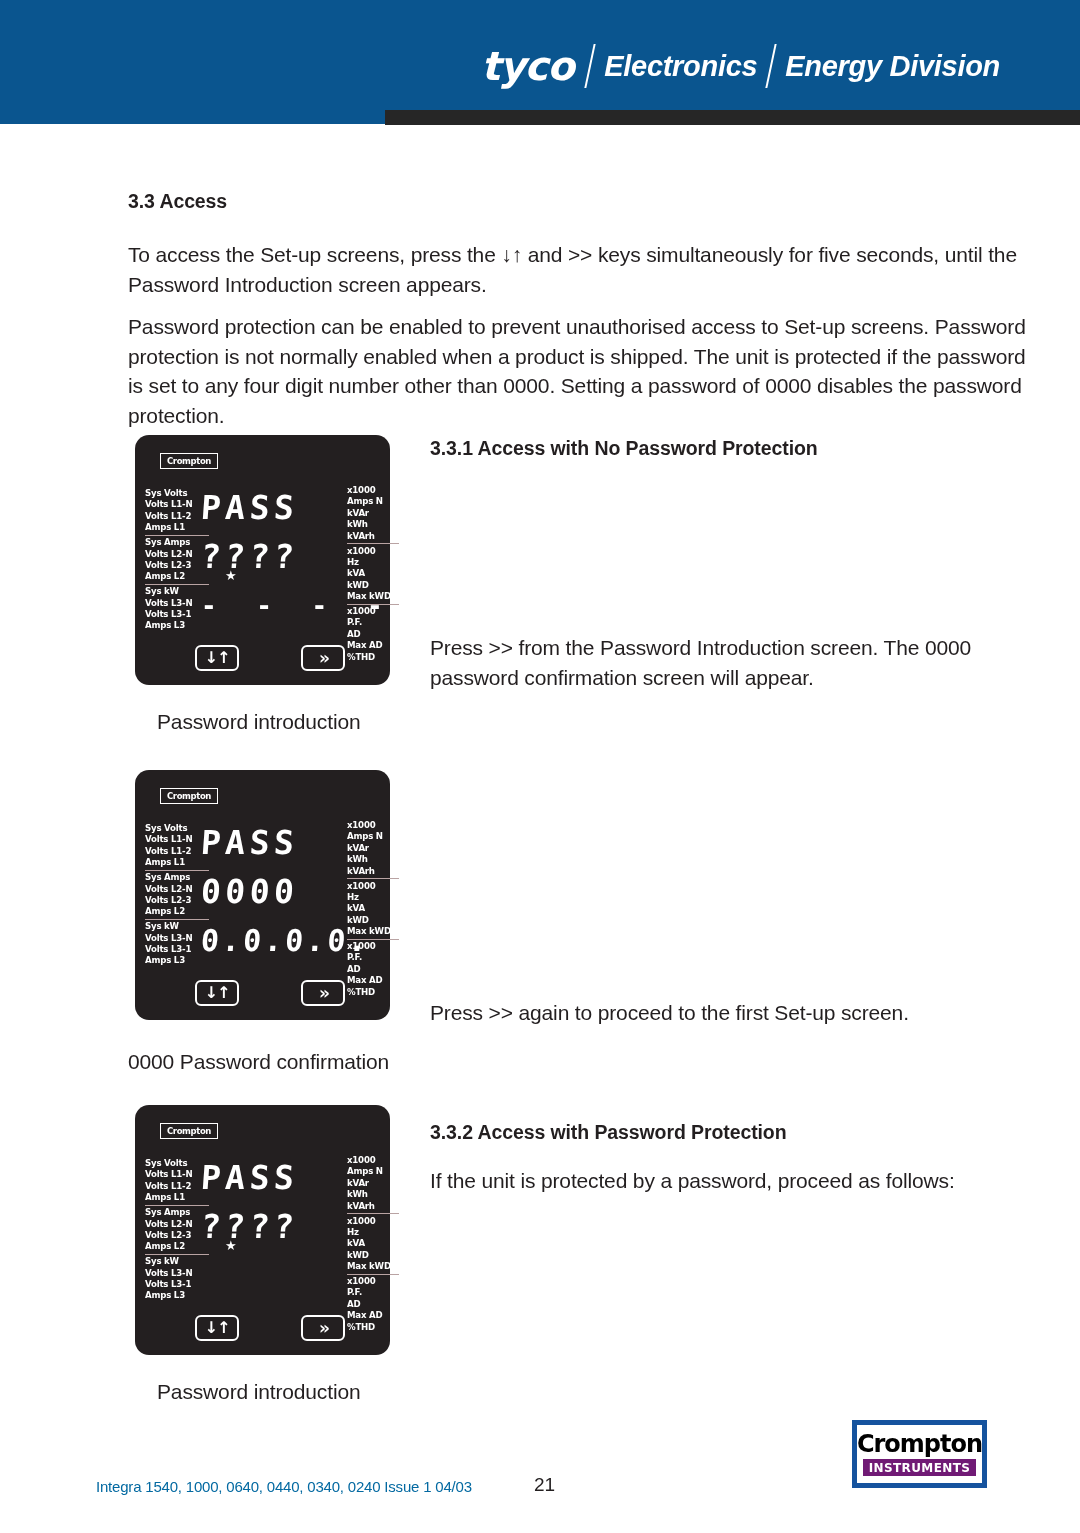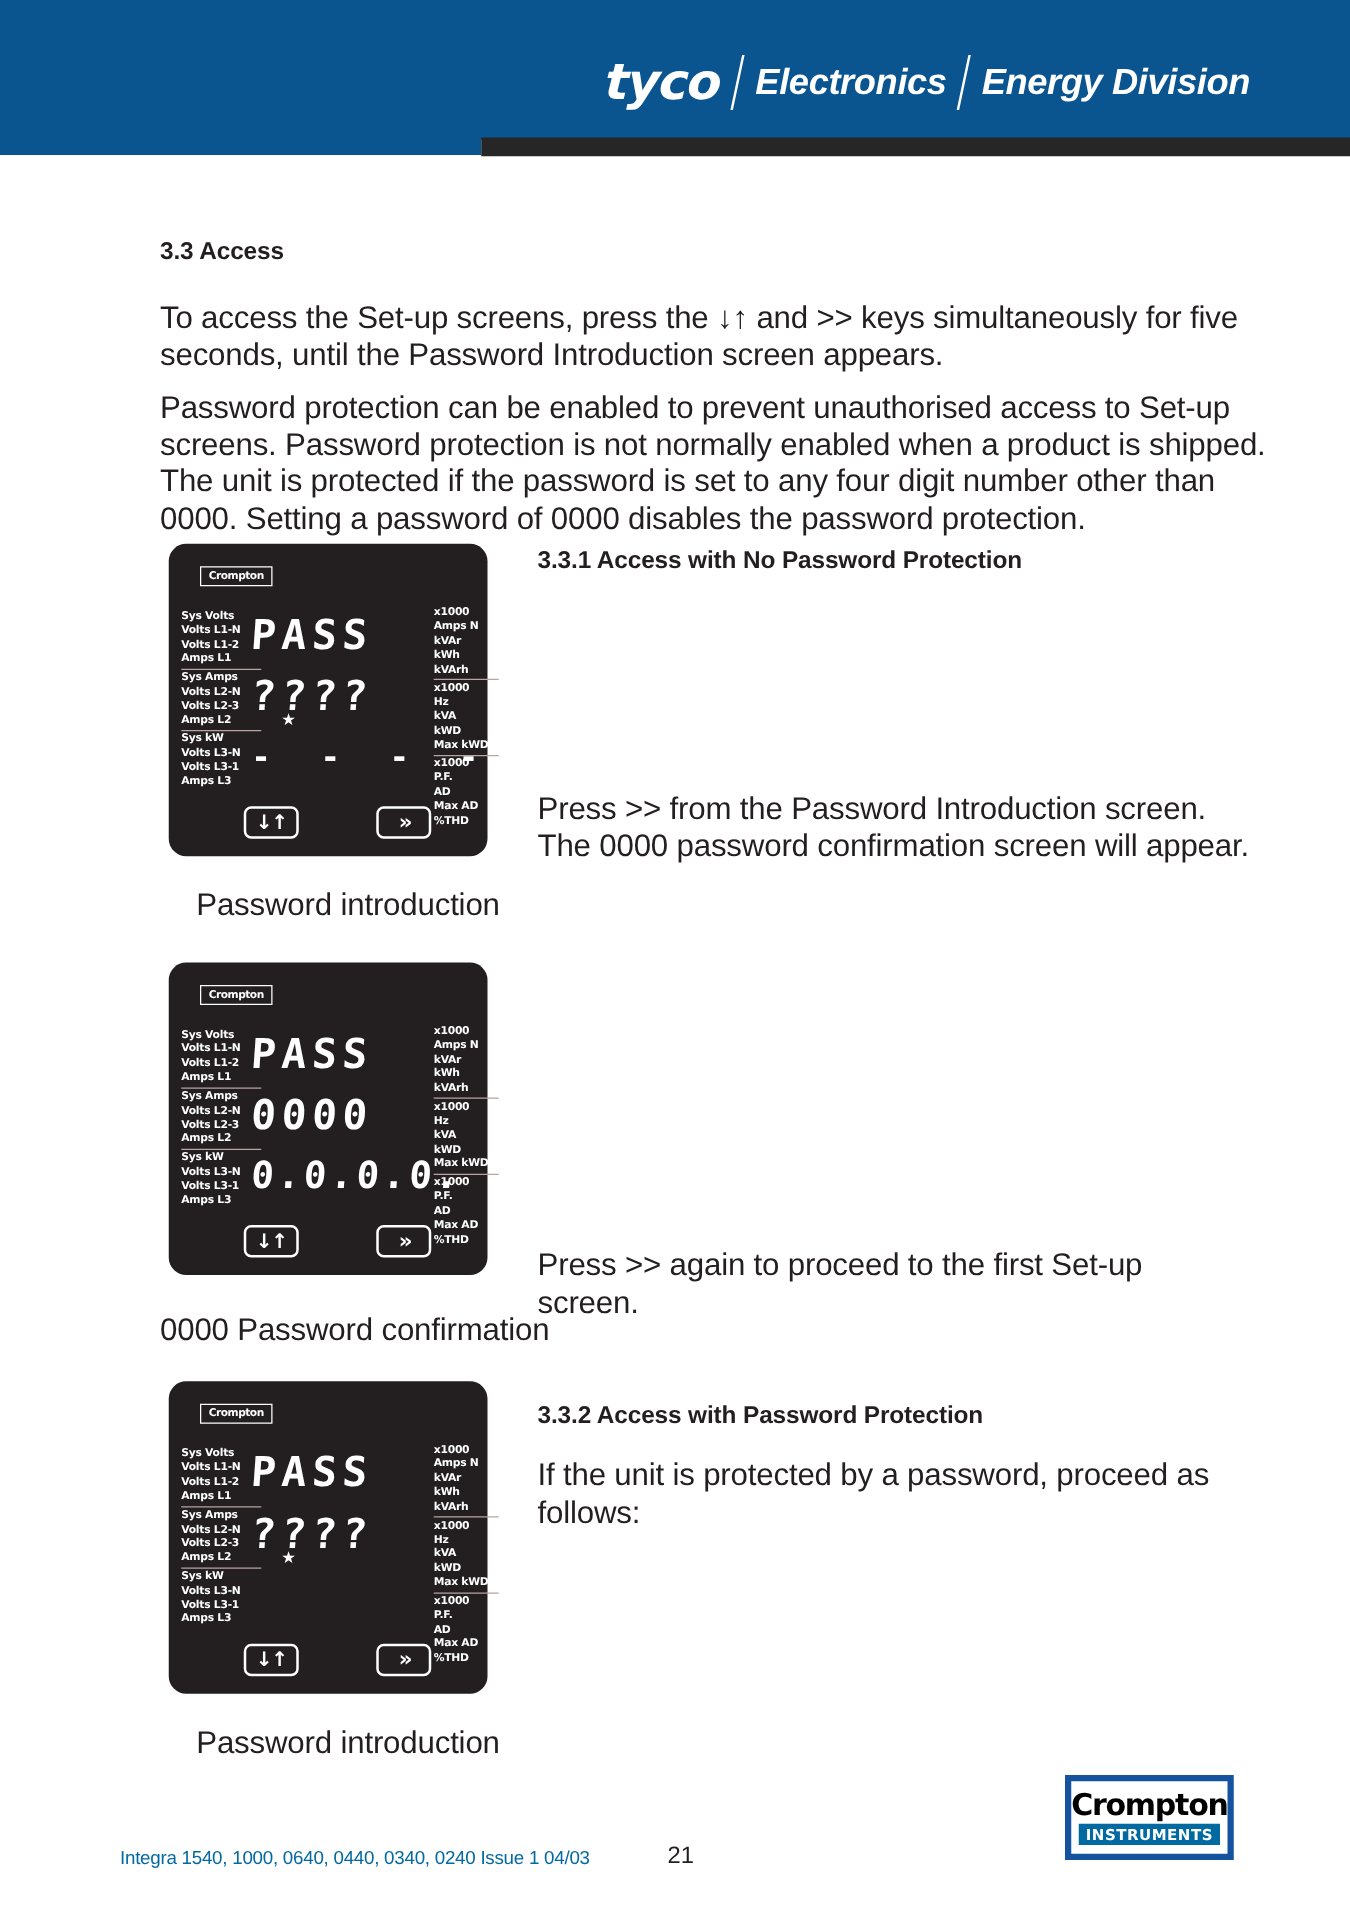--- a/index.html
+++ b/index.html
@@ -59,27 +59,27 @@
   
   .content { position:absolute; left:0; top:0; width:1080px; height:1533px;margin-left:32px; }
 
   .h-section {
     position:absolute;
     font-size:19.5px; font-weight:bold;
     letter-spacing:-0.1px;
   }
   .para {
     position:absolute;
-    font-size:25px;
+    font-size:21px;
     line-height:29.5px;
     letter-spacing:-0.15px;
   }
   .caption {
     position:absolute;
-    font-size:25px;
+    font-size:21px;
     letter-spacing:-0.15px;
   }
 
   #sec33      { left:96px;  top:190px; }
   #para1      { left:96px;  top:240px; width:900px; }
   #para2      { left:96px;  top:312px; width:900px; }
   #sec331     { left:398px; top:437px; }
   #para331    { left:398px; top:633px; width:570px; }
   #cap1       { left:125px; top:710px; }
   #cap2       { left:96px;  top:1050px; }
@@ -211,21 +211,21 @@
   .ci-name {
     font-family:"DejaVu Sans", sans-serif;
     font-weight:bold;
     font-size:24px;
     line-height:1;
     color:#000000;
     letter-spacing:-1px;
   }
   .ci-sub {
     margin-top:3px;
-    background:#0369a1;
+    background:#701a75;
     color:#ffffff;
     font-family:"DejaVu Sans", sans-serif;
     font-weight:bold;
     font-size:12px;
     line-height:1;
     padding:2.5px 6px;
     letter-spacing:0.4px;
   }
 </style>
 </head>

